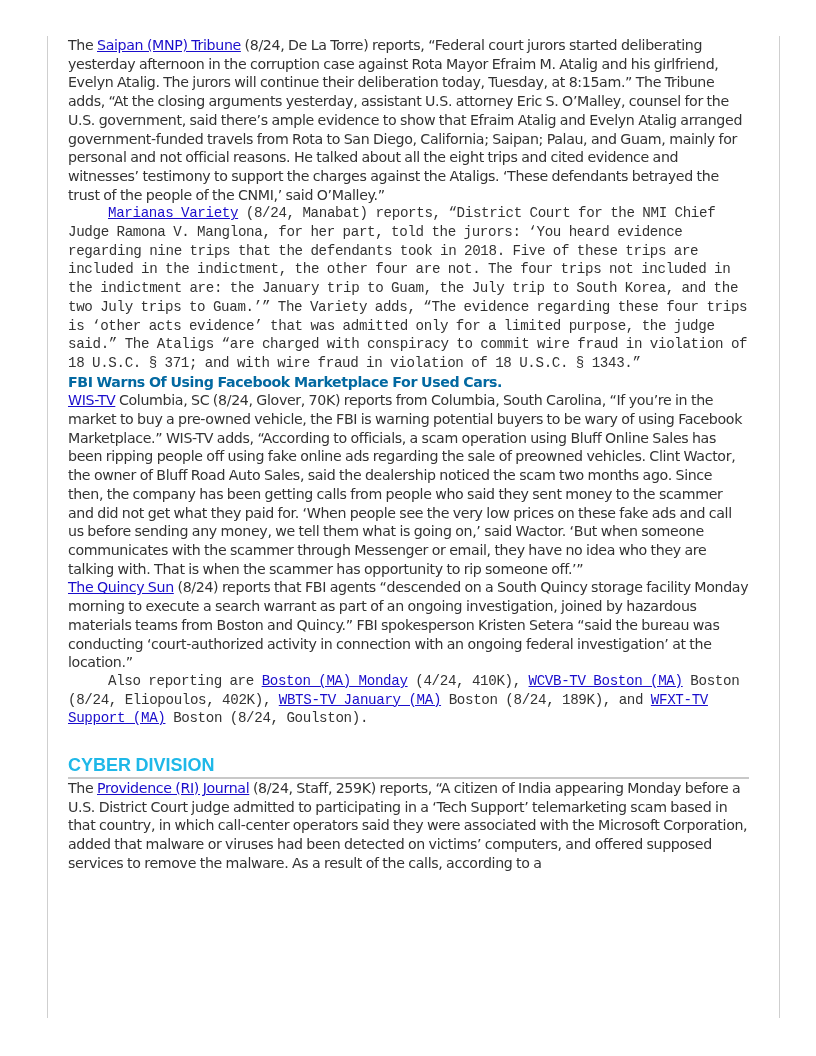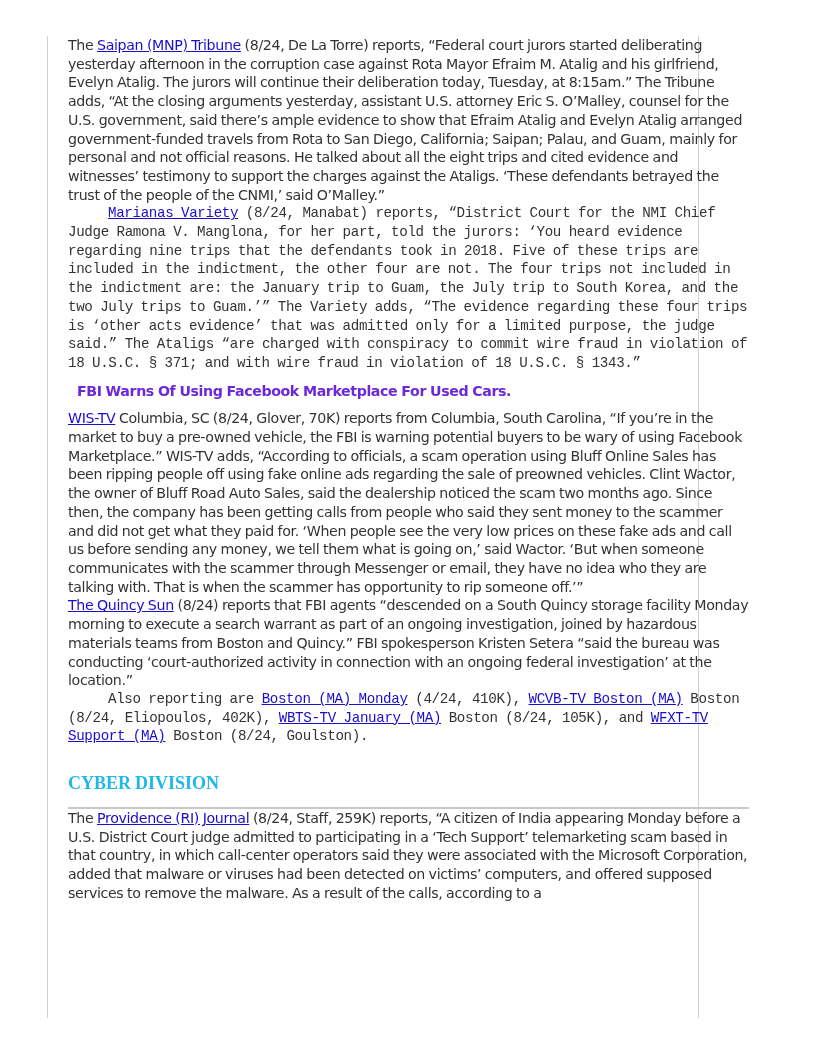--- a/index.html
+++ b/index.html
@@ -7,21 +7,21 @@
       padding: 0;
       background: #ffffff;
       width: 816px;
       height: 1056px;
       overflow: hidden;
     }
     .page {
       position: absolute;
       left: 47px;
       top: 36px;
-      width: 652px;
+      width: 733px;
       height: 982px;
       border-left: 1px solid #cfcfcf;
       border-right: 1px solid #cfcfcf;
       box-sizing: border-box;
     }
     .content {
       position: absolute;
       left: 20px;
       top: 0px;
       width: 681px;
@@ -40,33 +40,33 @@
       font-family: Liberation Mono, monospace;
     }
     a {
       color: #1a0dcc;
       text-decoration: underline;
     }
     h3.headline {
       font-family: "DejaVu Sans", sans-serif;
       font-weight: bold;
       font-size: 14.2px;
-      color: #6d28d9;
-      margin: 9px;
+      color: #0369a1;
+      margin: 0;
       letter-spacing: -0.4px;
     }
     .hl1 { margin-top: 18px; margin-bottom: 7px; }
     .hl2 { margin-top: 18px; margin-bottom: 7px; }
     .section-title {
-      font-family: Liberation Serif, serif;
+      font-family: Liberation Sans, sans-serif;
       font-weight: bold;
       font-size: 18px;
       color: #1fb8e8;
       margin: 26px 0 0 0;
-      padding-bottom: 13px;
+      padding-bottom: 1px;
       border-bottom: 2px solid #c8c8c8;
       letter-spacing: 0px;
       line-height: 22px;
     }
     .hl3 { margin-top: 15px; margin-bottom: 7px; }
   </style>
 </head>
 <body>
 
 <div class="page">
@@ -86,21 +86,21 @@
       <p>
         <a href="#">WIS-TV</a><span> Columbia, SC (8/24, Glover, 70K) reports from Columbia, South Carolina, “If you’re in the market to buy a pre-owned vehicle, the FBI is warning potential buyers to be wary of using Facebook Marketplace.” WIS-TV adds, “According to officials, a scam operation using Bluff Online Sales has been ripping people off using fake online ads regarding the sale of preowned vehicles. Clint Wactor, the owner of Bluff Road Auto Sales, said the dealership noticed the scam two months ago. Since then, the company has been getting calls from people who said they sent money to the scammer and did not get what they paid for. ‘When people see the very low prices on these fake ads and call us before sending any money, we tell them what is going on,’ said Wactor. ‘But when someone communicates with the scammer through Messenger or email, they have no idea who they are talking with. That is when the scammer has opportunity to rip someone off.’”</span>
       </p>
     </div>
 
     <div>
       <p>
         <a href="#">The Quincy Sun</a><span> (8/24) reports that FBI agents “descended on a South Quincy storage facility Monday morning to execute a search warrant as part of an ongoing investigation, joined by hazardous materials teams from Boston and Quincy.” FBI spokesperson Kristen Setera “said the bureau was conducting ‘court-authorized activity in connection with an ongoing federal investigation’ at the location.”</span>
       </p>
       <p class="indent">
-        <span>Also reporting are </span><a href="#">Boston (MA) Monday</a><span> (4/24, 410K), </span><a href="#">WCVB-TV Boston (MA)</a><span> Boston (8/24, Eliopoulos, 402K), </span><a href="#">WBTS-TV January (MA)</a><span> Boston (8/24, 105K), and </span><a href="#">WFXT-TV Support (MA)</a><span> Boston (8/24, Goulston).</span>
+        <span>Also reporting are </span><a href="#">Boston (MA) Monday</a><span> (4/24, 410K), </span><a href="#">WCVB-TV Boston (MA)</a><span> Boston (8/24, Eliopoulos, 402K), </span><a href="#">WBTS-TV January (MA)</a><span> Boston (8/24, 189K), and </span><a href="#">WFXT-TV Support (MA)</a><span> Boston (8/24, Goulston).</span>
       </p>
     </div>
 
     <div class="section-title">CYBER DIVISION</div>
 
     <div>
       <p>
         <span>The </span><a href="#">Providence (RI) Journal</a><span> (8/24, Staff, 259K) reports, “A citizen of India appearing Monday before a U.S. District Court judge admitted to participating in a ‘Tech Support’ telemarketing scam based in that country, in which call-center operators said they were associated with the Microsoft Corporation, added that malware or viruses had been detected on victims’ computers, and offered supposed services to remove the malware. As a result of the calls, according to a</span>
       </p>
     </div>

